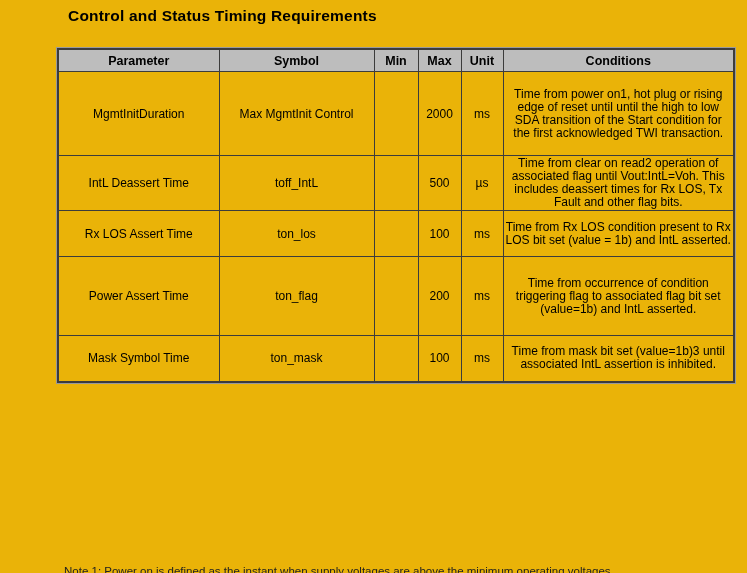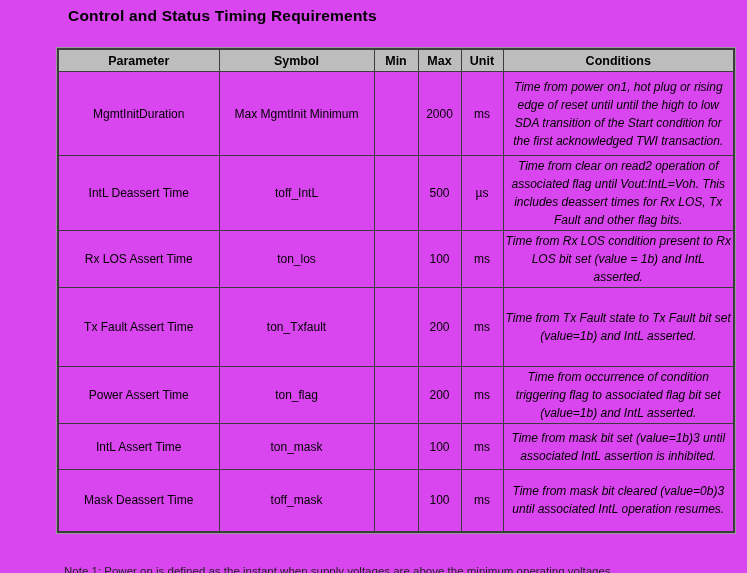--- a/index.html
+++ b/index.html
@@ -9,21 +9,21 @@
     height: 573px;
     background: #ffffff;
     overflow: hidden;
     font-family: "Liberation Sans", sans-serif;
     color: #000000;
   }
   .page {
     position: relative;
     width: 747px;
     height: 573px;
-    background: #d946ef;
+    background: #eab308;
   }
   .doc-title {
     position: absolute;
     left: 68px;
     top: 7px;
     font-size: 15.5px;
     font-weight: 700;
     letter-spacing: 0.2px;
     white-space: nowrap;
   }
@@ -45,23 +45,22 @@
     padding: 1px 2px;
     overflow: hidden;
   }
   table.timing th {
     background: #bdbdbd;
     font-weight: 700;
     height: 19px;
     font-size: 12.5px;
   }
   td.cond {
-    line-height: 18px;
+    line-height: 13px;
     padding: 1px 4px;
-    font-style: italic;
   }
   col.c-param { width: 161px; }
   col.c-symbol { width: 155px; }
   col.c-min { width: 44px; }
   col.c-max { width: 43px; }
   col.c-unit { width: 42px; }
   col.c-cond { width: 231px; }
   tbody tr:nth-child(1) { height: 84px; }
   tbody tr:nth-child(2) { height: 44px; }
   tbody tr:nth-child(3) { height: 46px; }
@@ -105,21 +104,21 @@
         <th>Symbol</th>
         <th>Min</th>
         <th>Max</th>
         <th>Unit</th>
         <th>Conditions</th>
       </tr>
     </thead>
     <tbody>
       <tr>
         <td>MgmtInitDuration</td>
-        <td>Max MgmtInit Minimum</td>
+        <td>Max MgmtInit Control</td>
         <td></td>
         <td>2000</td>
         <td>ms</td>
         <td class="cond">Time from power on1, hot plug or rising edge of reset until until the high to low SDA transition of the Start condition for the first acknowledged TWI transaction.</td>
       </tr>
       <tr>
         <td>IntL Deassert Time</td>
         <td>toff_IntL</td>
         <td></td>
         <td>500</td>
@@ -128,49 +127,33 @@
       </tr>
       <tr>
         <td>Rx LOS Assert Time</td>
         <td>ton_los</td>
         <td></td>
         <td>100</td>
         <td>ms</td>
         <td class="cond">Time from Rx LOS condition present to Rx LOS bit set (value = 1b) and IntL asserted.</td>
       </tr>
       <tr>
-        <td>Tx Fault Assert Time</td>
-        <td>ton_Txfault</td>
-        <td></td>
-        <td>200</td>
-        <td>ms</td>
-        <td class="cond">Time from Tx Fault state to Tx Fault bit set (value=1b) and IntL asserted.</td>
-      </tr>
-      <tr>
         <td>Power Assert Time</td>
         <td>ton_flag</td>
         <td></td>
         <td>200</td>
         <td>ms</td>
         <td class="cond">Time from occurrence of condition triggering flag to associated flag bit set (value=1b) and IntL asserted.</td>
       </tr>
       <tr>
-        <td>IntL Assert Time</td>
+        <td>Mask Symbol Time</td>
         <td>ton_mask</td>
         <td></td>
         <td>100</td>
         <td>ms</td>
         <td class="cond">Time from mask bit set (value=1b)3 until associated IntL assertion is inhibited.</td>
-      </tr>
-      <tr>
-        <td>Mask Deassert Time</td>
-        <td>toff_mask</td>
-        <td></td>
-        <td>100</td>
-        <td>ms</td>
-        <td class="cond">Time from mask bit cleared (value=0b)3 until associated IntL operation resumes.</td>
       </tr>
     </tbody>
   </table>
 
   <div class="footnote-clip">Note 1: Power on is defined as the instant when supply voltages are above the minimum operating voltages.</div>
 
 </div>
 
 </body></html>

